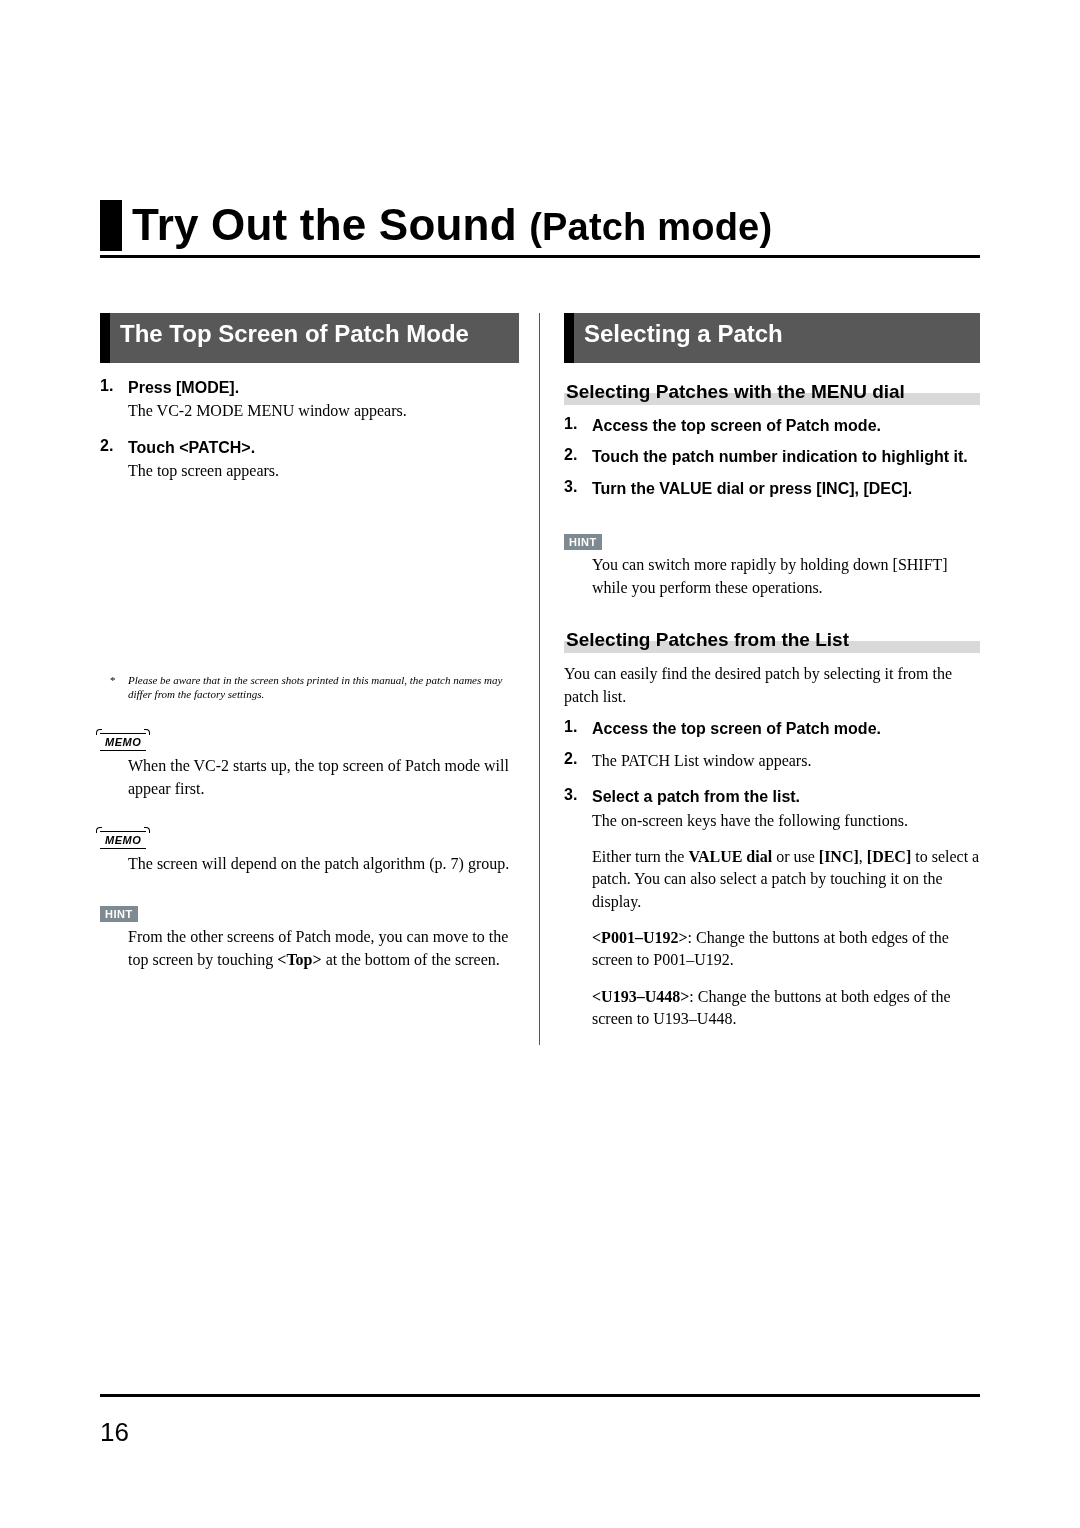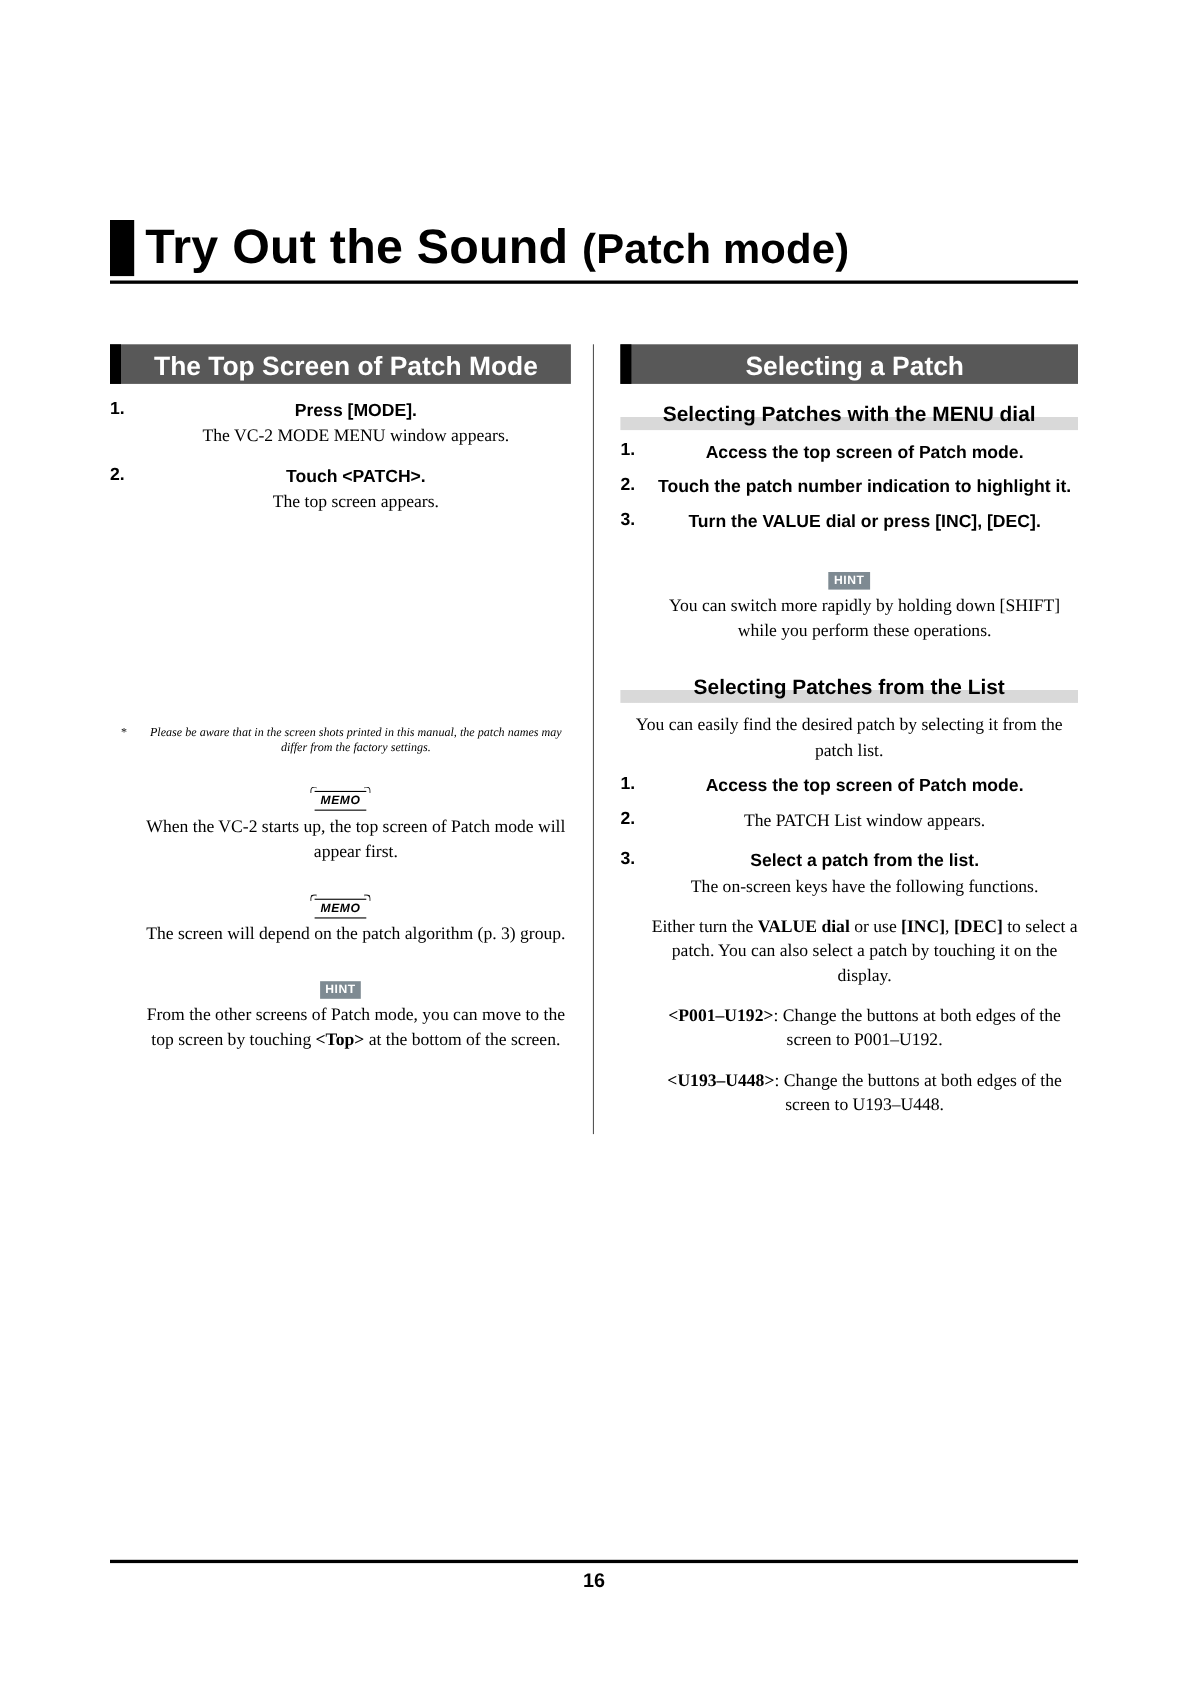--- a/index.html
+++ b/index.html
@@ -9,21 +9,20 @@
     color: #000;
     font-family: "Palatino Linotype", "Book Antiqua", Palatino, Georgia, serif;
     width: 1080px;
   }
   .page {
     width: 1080px;
     height: 1528px;
     position: relative;
     box-sizing: border-box;
     padding: 60px 100px 0 100px;
-    text-align: center;
   }
 
   
   .title-block {
     margin-top: 140px;
     display: flex;
     align-items: stretch;
     border-bottom: 3px solid #000;
     padding-bottom: 4px;
     margin-bottom: 55px;
@@ -64,21 +63,21 @@
   }
 
   
   .section-bar {
     background: #585858;
     color: #fff;
     font-family: "Futura", "Century Gothic", Arial, sans-serif;
     font-weight: 700;
     font-size: 24px;
     line-height: 1.25;
-    padding: 6px 10px 0 10px;
+    padding: 6px 10px 14px 10px;
     border-left: 10px solid #000;
     margin-bottom: 14px;
   }
 
   
   .subsection-bar {
     font-family: "Futura", "Century Gothic", Arial, sans-serif;
     font-weight: 700;
     font-size: 19px;
     color: #000;
@@ -192,24 +191,24 @@
     color: #fff;
     background: #7e8a92;
   }
 
   .page-number {
     position: absolute;
     bottom: 80px;
     left: 100px;
     right: 100px;
     border-top: 3px solid #000;
-    padding-top: 6px;
+    padding-top: 20px;
     font-family: "Futura", "Century Gothic", Arial, sans-serif;
-    font-weight: 700;
-    font-size: 18px;
+    font-weight: 400;
+    font-size: 26px;
   }
 
   .b-serif { font-weight: 700; }
 </style>
 </head>
 <body>
 
 <div class="page">
 
   <div class="title-block">
@@ -238,21 +237,21 @@
 
       <div class="footnote">Please be aware that in the screen shots printed in this manual, the patch names may differ from the factory settings.</div>
 
       <div class="note-block">
         <span class="badge memo">MEMO</span>
         <div class="plain">When the VC-2 starts up, the top screen of Patch mode will appear first.</div>
       </div>
 
       <div class="note-block">
         <span class="badge memo">MEMO</span>
-        <div class="plain">The screen will depend on the patch algorithm (p. 3) group.</div>
+        <div class="plain">The screen will depend on the patch algorithm (p. 7) group.</div>
       </div>
 
       <div class="note-block">
         <span class="badge hint">HINT</span>
         <div class="plain">
           <span>From the other screens of Patch mode, you can move to the top screen by touching </span><span class="b-serif">&lt;Top&gt;</span><span> at the bottom of the screen.</span>
         </div>
       </div>
 
     </div>

